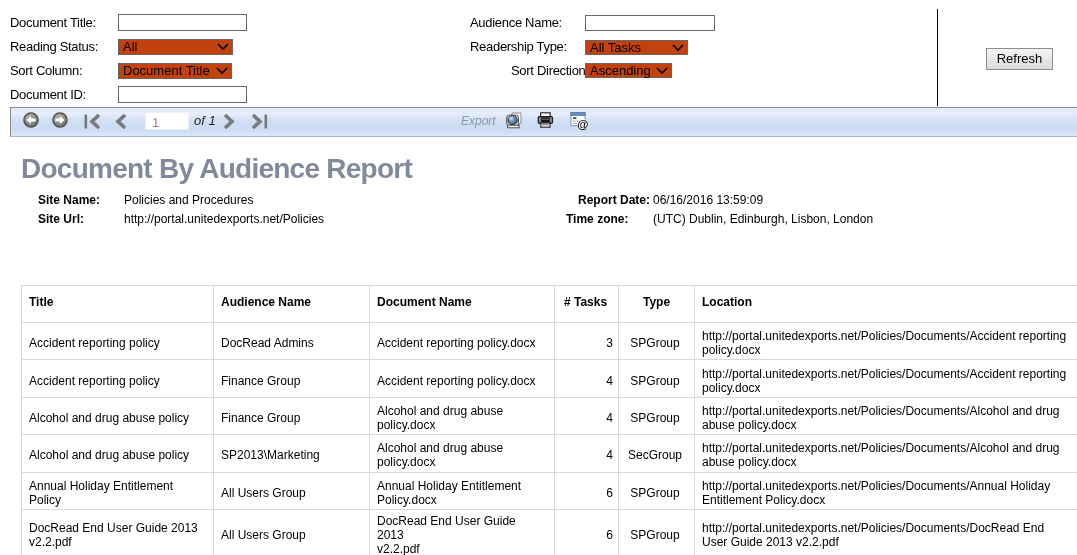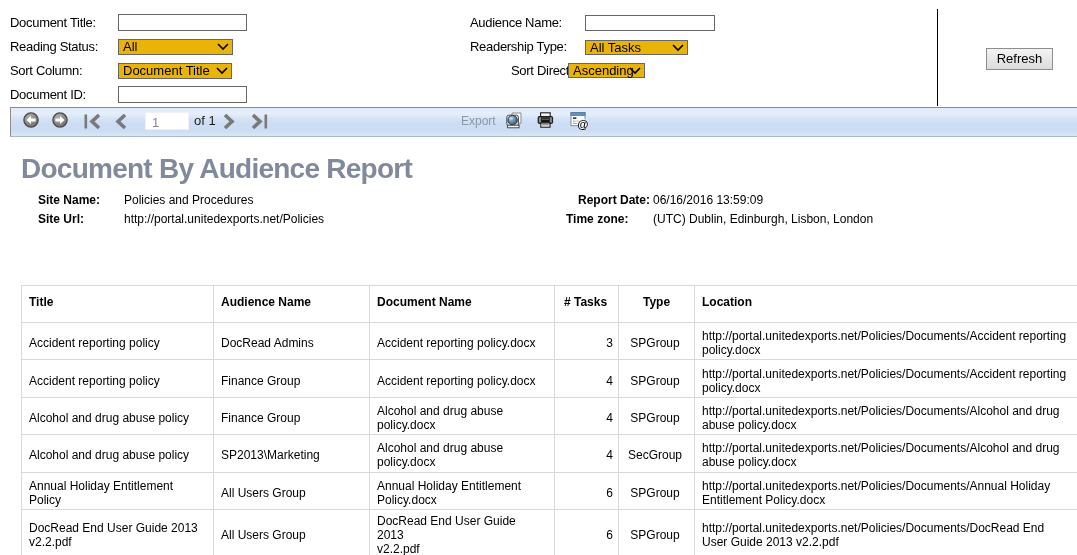--- a/index.html
+++ b/index.html
@@ -1,26 +1,26 @@
 <!DOCTYPE html>
 <html><head>
 <meta charset="utf-8">
 <style>
 html,body{margin:0;padding:0;background:#fff;overflow:hidden;}
 body{font-family:"Liberation Sans",sans-serif;width:1077px;height:555px;position:relative;}
 .abs{position:absolute;}
 .lbl{font-size:13px;color:#000;white-space:nowrap;letter-spacing:-0.3px;}
 .tin{position:absolute;border:1px solid #666;background:#fff;box-sizing:border-box;}
-.sel{position:absolute;border:1px solid #666;background:#eab308;box-sizing:border-box;font-size:13px;color:#000;white-space:nowrap;}
+.sel{position:absolute;border:1px solid #666;background:#c2410c;box-sizing:border-box;font-size:13px;color:#000;white-space:nowrap;}
 .sel .tx{position:absolute;left:4px;top:0px;line-height:14px;}
 .sel svg{position:absolute;right:3px;top:3px;}
 
 #toolbar{position:absolute;left:10px;top:107px;width:1067px;height:30px;border-top:1px solid #8c8c8c;border-bottom:1px solid #a8b8cc;border-left:1px solid #8c8c8c;
 background:linear-gradient(180deg,#e0eafa 0%,#e6eefb 20%,#d3e1f4 42%,#cddef4 55%,#ccdcf2 80%,#dce7f6 100%);box-sizing:border-box;}
-.tbtxt{position:absolute;font-size:13px;color:#1c1c1c;}
+.tbtxt{position:absolute;font-size:13px;color:#1c1c1c;font-style:italic;}
 
 #rtitle{position:absolute;left:21px;top:153px;font-size:28px;font-weight:bold;color:#808a9c;letter-spacing:-0.75px;}
 .meta{position:absolute;font-size:12px;line-height:13px;margin-left:16px;}
 .meta b{font-weight:bold;}
 
 table{border-collapse:collapse;table-layout:fixed;}
 #rtable{position:absolute;left:21px;top:285px;width:1130px;}
 td,th{border:1px solid #d9d9d9;font-size:12px;line-height:14px;vertical-align:middle;padding:2px 7px 6px 7px;font-weight:normal;text-align:left;color:#000;}
 td{padding:4px 10px 0 7px;}
 th{font-weight:bold;}
@@ -52,21 +52,21 @@
 <div class="abs lbl" style="left:470px;top:15px;">Audience Name:</div>
 <div class="tin" style="left:585px;top:15px;width:130px;height:16px;"></div>
 <div class="abs lbl" style="left:470px;top:39px;">Readership Type:</div>
 <div class="sel" style="left:585px;top:40px;width:103px;height:15px;">
     <span class="tx">All Tasks</span>
     <svg width="12" height="8" viewBox="0 0 12 8">
       <path d="M1 1 L6 6 L11 1" fill="none" stroke="#000" stroke-width="1.6"></path>
     </svg>
   </div>
 <div class="abs lbl" style="left:470px;top:63px;margin-left:41px;">Sort Direction:</div>
-<div class="sel" style="left:568px;top:63px;width:77px;height:15px;">
+<div class="sel" style="left:585px;top:63px;width:87px;height:15px;">
     <span class="tx">Ascending</span>
     <svg width="12" height="8" viewBox="0 0 12 8">
       <path d="M1 1 L6 6 L11 1" fill="none" stroke="#000" stroke-width="1.6"></path>
     </svg>
   </div>
 
 <div class="abs" style="left:937px;top:9px;width:1px;height:97px;background:#000;"></div>
 <div class="abs" style="left:986px;top:48px;width:67px;height:22px;border:1px solid #8e8e8e;background:linear-gradient(180deg,#f3f3f3,#dcdcdc);box-sizing:border-box;text-align:center;font-size:13px;line-height:20px;">Refresh</div>
 
 <div id="toolbar">

